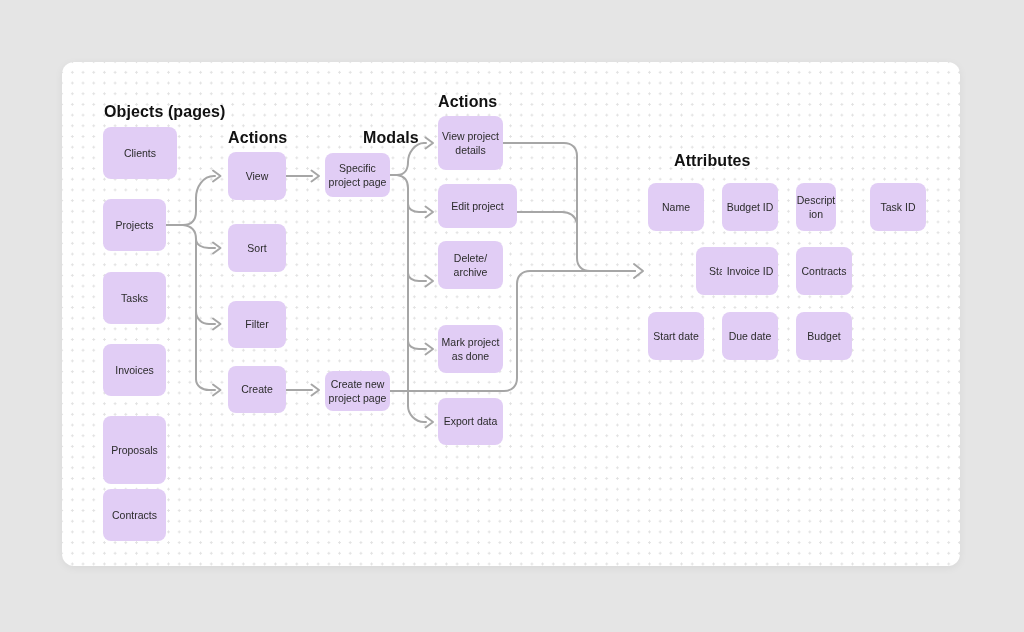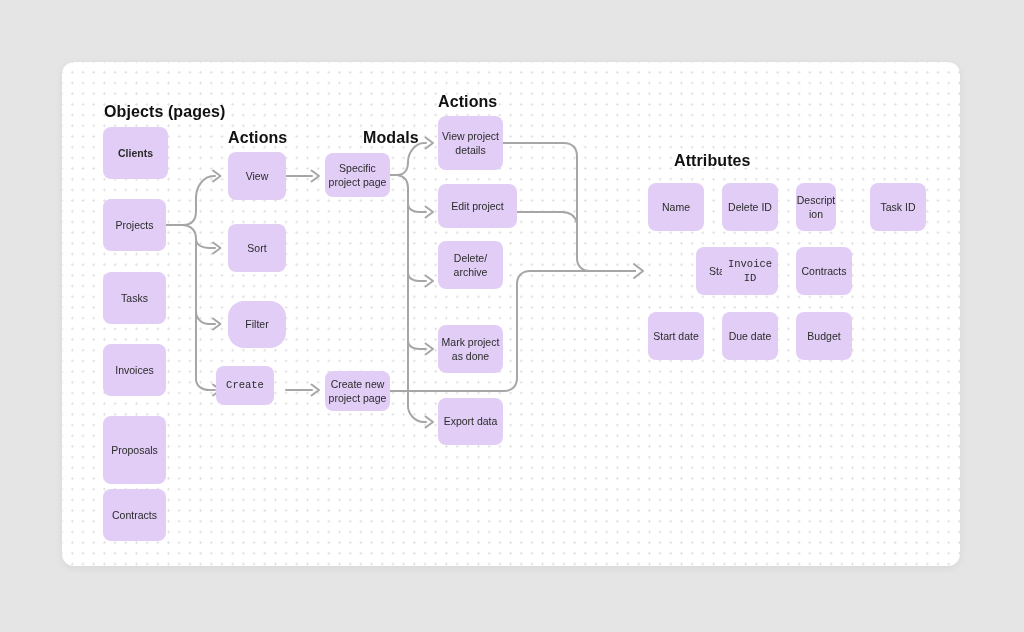--- a/index.html
+++ b/index.html
@@ -133,53 +133,53 @@
       <path d="M572 202 L581 209 L572 216"></path>
     </g>
   </svg>
 
   <div class="group-header" style="left:42px; top:41px;">Objects (pages)</div>
   <div class="group-header" style="left:166px; top:67px;">Actions</div>
   <div class="group-header" style="left:263px; top:67px;margin-left:38px;">Modals</div>
   <div class="group-header" style="left:376px; top:31px;">Actions</div>
   <div class="group-header" style="left:584px; top:90px;margin-left:28px;">Attributes</div>
 
-  <div class="node" style="left:41px; top:65px;  width:65px; height:52px;font-weight:bold;">Clients</div>
+  <div class="node" style="left:41px; top:65px;  width:74px; height:52px;">Clients</div>
   <div class="node" style="left:41px; top:137px; width:63px; height:52px;">Projects</div>
   <div class="node" style="left:41px; top:210px; width:63px; height:52px;">Tasks</div>
   <div class="node" style="left:41px; top:282px; width:63px; height:52px;">Invoices</div>
   <div class="node" style="left:41px; top:354px; width:63px; height:68px;">Proposals</div>
   <div class="node" style="left:41px; top:427px; width:63px; height:52px;">Contracts</div>
 
   <div class="node" style="left:166px; top:90px;  width:58px; height:48px;">View</div>
   <div class="node" style="left:166px; top:162px; width:58px; height:48px;">Sort</div>
-  <div class="node" style="left:166px; top:239px; width:58px; height:47px;border-radius:16px;">Filter</div>
-  <div class="node" style="left:154px; top:304px; width:58px; height:39px;font-family:Liberation Mono, monospace;">Create</div>
+  <div class="node" style="left:166px; top:239px; width:58px; height:47px;">Filter</div>
+  <div class="node" style="left:166px; top:304px; width:58px; height:47px;">Create</div>
 
   <div class="node" style="left:263px; top:91px;  width:65px; height:44px;">Specific
 project page</div>
   <div class="node" style="left:263px; top:309px; width:65px; height:40px;">Create new
 project page</div>
 
   <div class="node" style="left:376px; top:54px;  width:65px; height:54px;">View project
 details</div>
   <div class="node" style="left:376px; top:122px; width:79px; height:44px;">Edit project</div>
   <div class="node" style="left:376px; top:179px; width:65px; height:48px;">Delete/
 archive</div>
   <div class="node" style="left:376px; top:263px; width:65px; height:48px;">Mark project
 as done</div>
   <div class="node" style="left:586px; top:121px; width:56px; height:48px;">Name</div>
 
   <div class="node" style="left:376px; top:336px; width:65px; height:47px;">Export data</div>
-  <div class="node" style="left:660px; top:121px; width:56px; height:48px;">Delete ID</div>
+  <div class="node" style="left:660px; top:121px; width:56px; height:48px;">Budget ID</div>
   <div class="node" style="left:734px; top:121px; width:40px; height:48px;">Descript
 ion</div>
   <div class="node" style="left:808px; top:121px; width:56px; height:48px;text-align:right;">Task ID</div>
 
   <div class="node" style="left:586px; top:185px; width:56px; height:48px;margin-left:48px;">Status</div>
-  <div class="node" style="left:660px; top:185px; width:56px; height:48px;font-family:Liberation Mono, monospace;">Invoice ID</div>
+  <div class="node" style="left:660px; top:185px; width:56px; height:48px;">Invoice ID</div>
   <div class="node" style="left:734px; top:185px; width:56px; height:48px;">Contracts</div>
 
   <div class="node" style="left:586px; top:250px; width:56px; height:48px;">Start date</div>
   <div class="node" style="left:660px; top:250px; width:56px; height:48px;">Due date</div>
   <div class="node" style="left:734px; top:250px; width:56px; height:48px;">Budget</div>
 
 </div>
 
 </body></html>

